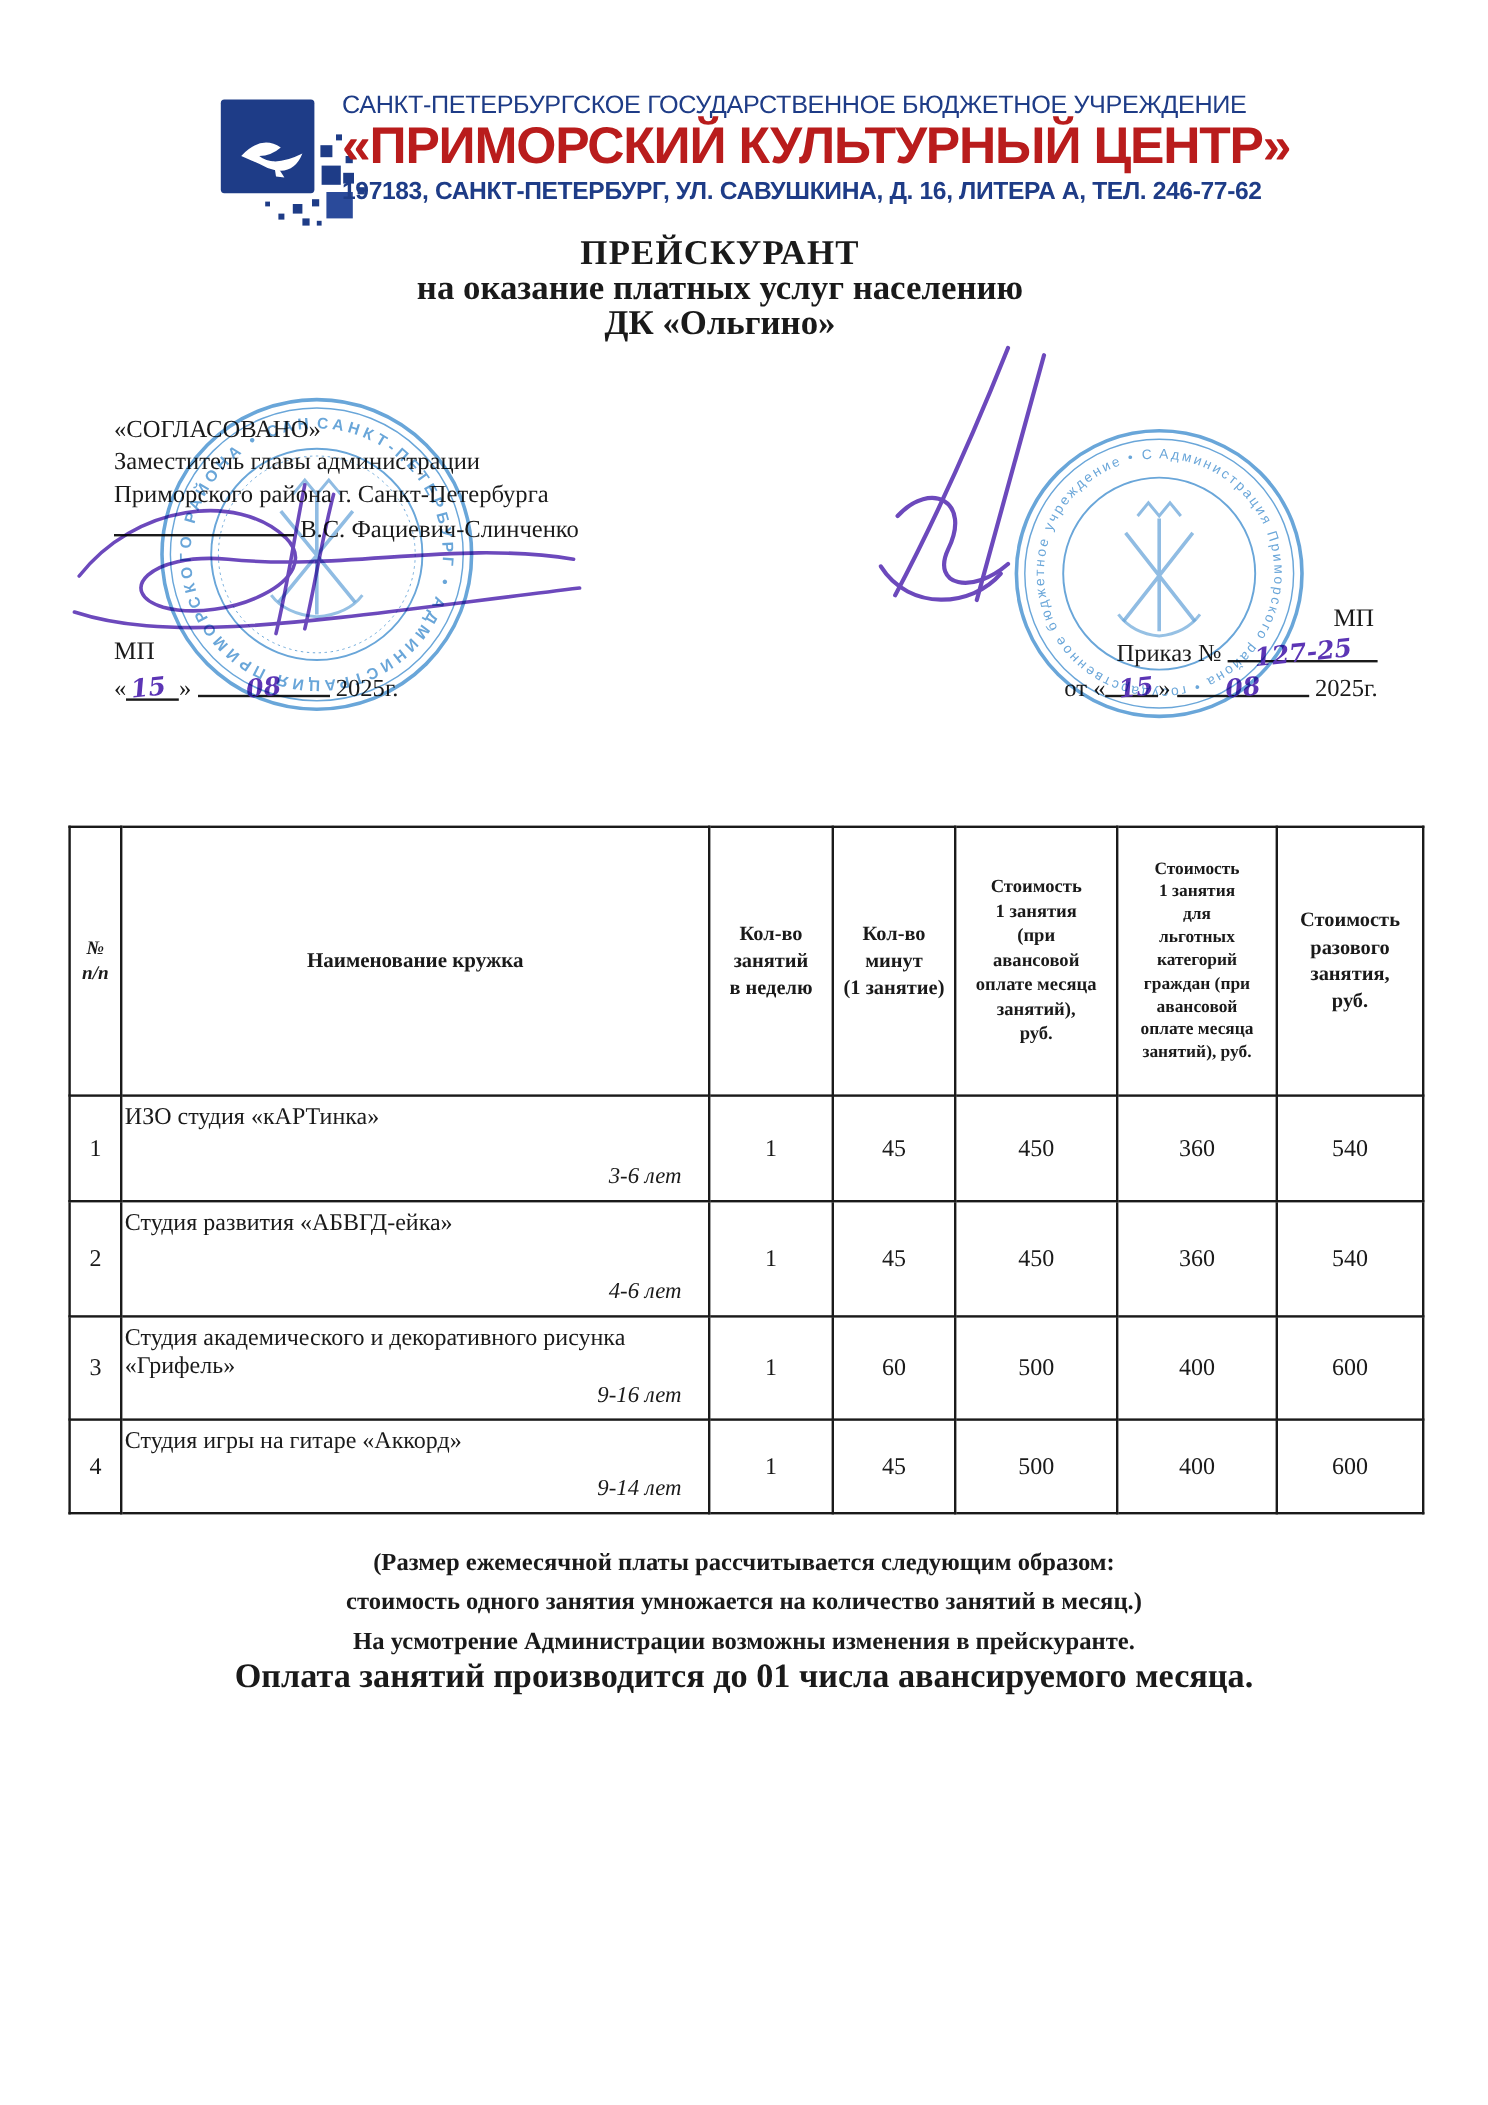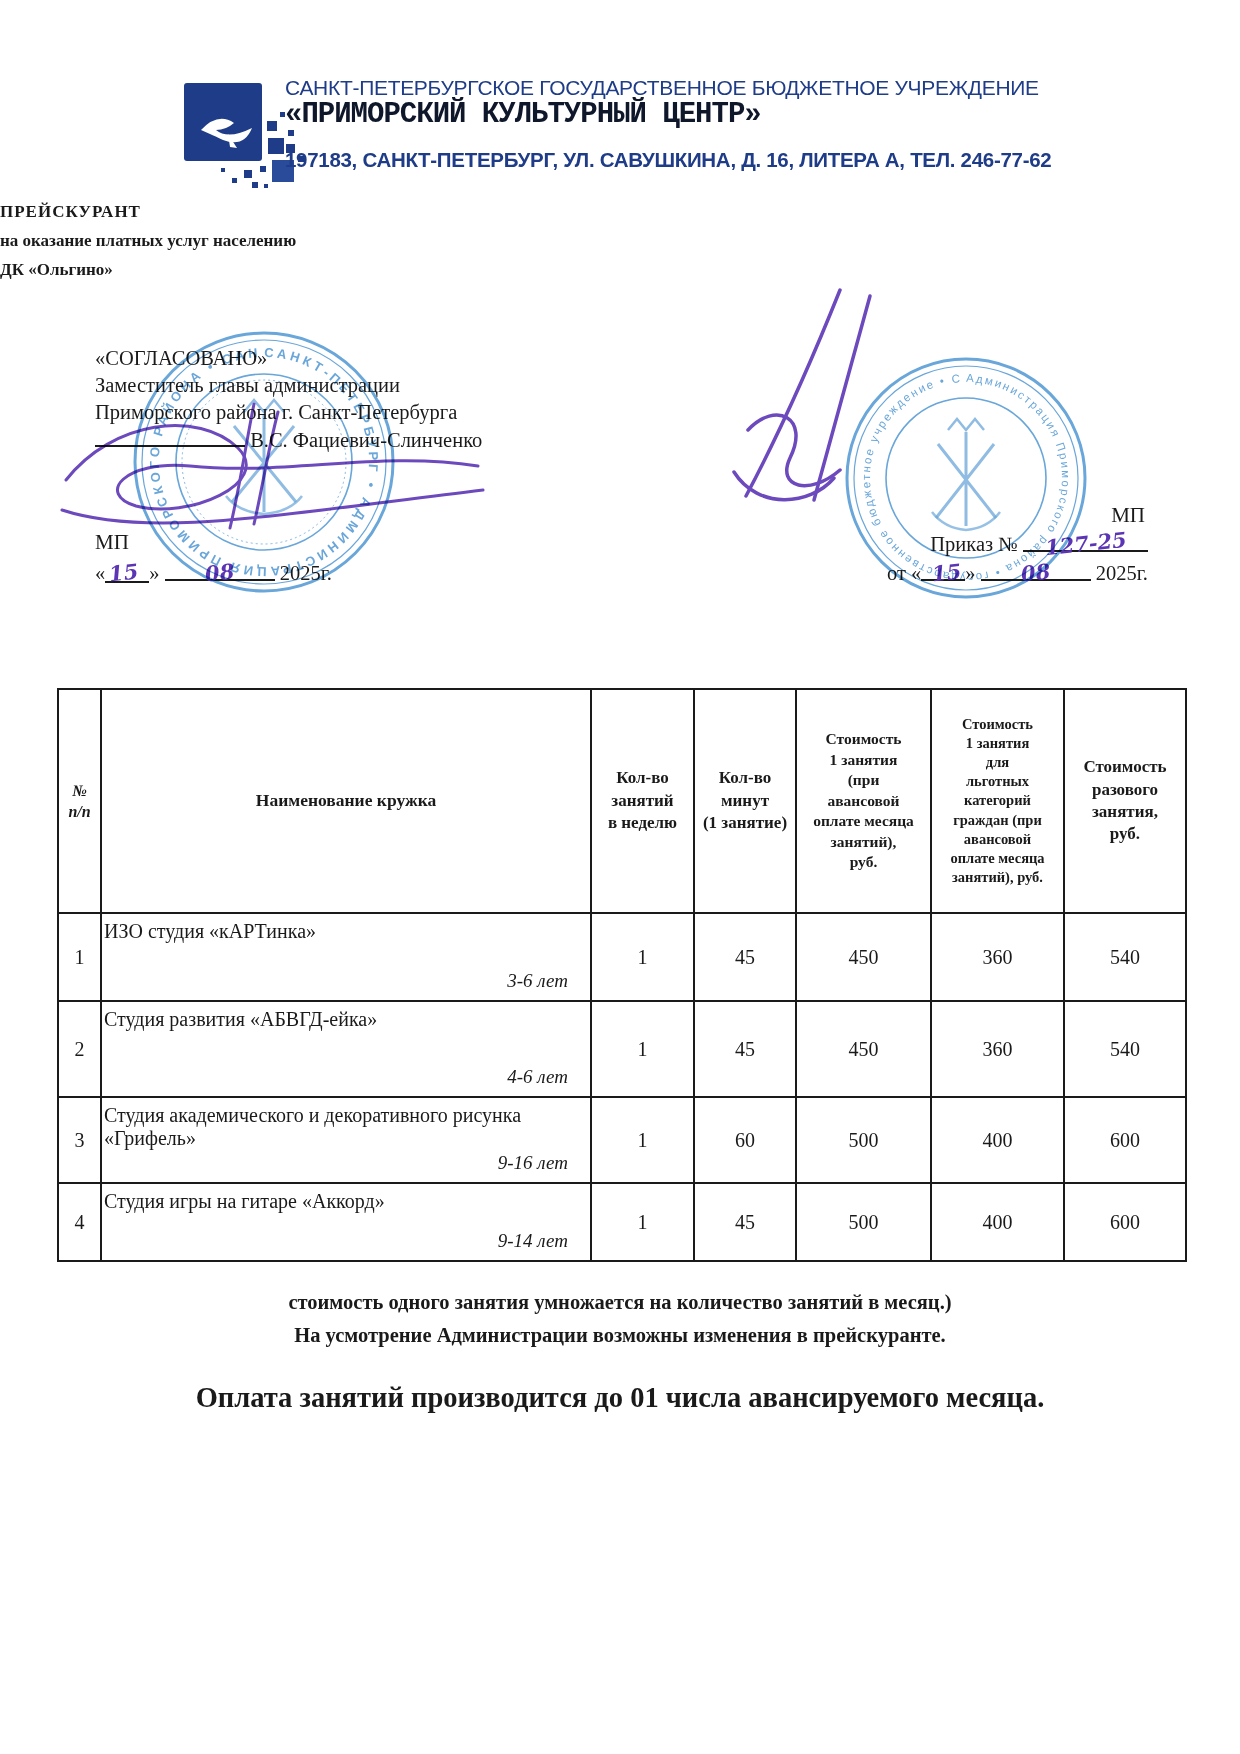--- a/index.html
+++ b/index.html
@@ -3,28 +3,28 @@
 <meta charset="utf-8">
 <style>
   html,body{margin:0;padding:0;background:#ffffff;}
   .page{position:relative;width:1240px;height:1754px;background:#fff;overflow:hidden;
         font-family:"Liberation Serif","DejaVu Serif",serif;color:#1a1a1a;}
   .abs{position:absolute;}
 
   
   .org-line1{left:285px;top:76px;width:830px;font-family:"Liberation Sans","DejaVu Sans",sans-serif;
              font-weight:normal;font-size:21px;letter-spacing:-0.3px;color:#1e3c87;}
-  .org-name{left:285px;top:98px;width:840px;font-family:Liberation Mono, monospace;
-            font-weight:bold;font-size:29px;letter-spacing:-1px;color:#0f172a;}
+  .org-name{left:285px;top:98px;width:840px;font-family:Liberation Sans, sans-serif;
+            font-weight:bold;font-size:43px;letter-spacing:-1px;color:#b91c1c;}
   .org-line3{left:285px;top:148px;width:840px;font-family:"Liberation Sans","DejaVu Sans",sans-serif;
              font-weight:bold;font-size:20.5px;letter-spacing:-0.3px;color:#1e3c87;}
 
   
-  .title-block{left:0;top:197px;width:1200px;text-align:left;font-weight:bold;
-               font-size:17px;line-height:29px;}
+  .title-block{left:0;top:197px;width:1200px;text-align:center;font-weight:bold;
+               font-size:29px;line-height:29px;}
 
   
   .appr{font-size:20.5px;line-height:27px;}
   .appr-left{left:95px;top:345px;width:430px;}
   .appr-right{right:92px;top:345px;width:430px;text-align:right;}
   .sig-underline{display:inline-block;border-bottom:2px solid #1a1a1a;height:0.95em;vertical-align:baseline;}
   .u150{width:150px;} .u110{width:110px;} .u40{width:44px;} .u120{width:125px;}
   .hand{font-style:italic;font-weight:bold;color:#5c35b5;font-family:"DejaVu Serif",serif;
         font-size:21px;display:inline-block;transform:rotate(-6deg);padding:0 4px;}
   .mp-left{left:95px;top:530px;font-size:21px;}
@@ -278,18 +278,19 @@
       <td class="c-val">1</td>
       <td class="c-val">45</td>
       <td class="c-val">500</td>
       <td class="c-val">400</td>
       <td class="c-val">600</td>
     </tr>
   </tbody>
     </table>
 
   <div class="abs notes">
+    <div>(Размер ежемесячной платы рассчитывается следующим образом:</div>
     <div>стоимость одного занятия умножается на количество занятий в месяц.)</div>
     <div>На усмотрение Администрации возможны изменения в прейскуранте.</div>
   </div>
   <div class="abs payment">Оплата занятий производится до 01 числа авансируемого месяца.</div>
 
 </div>
 
 </body></html>

